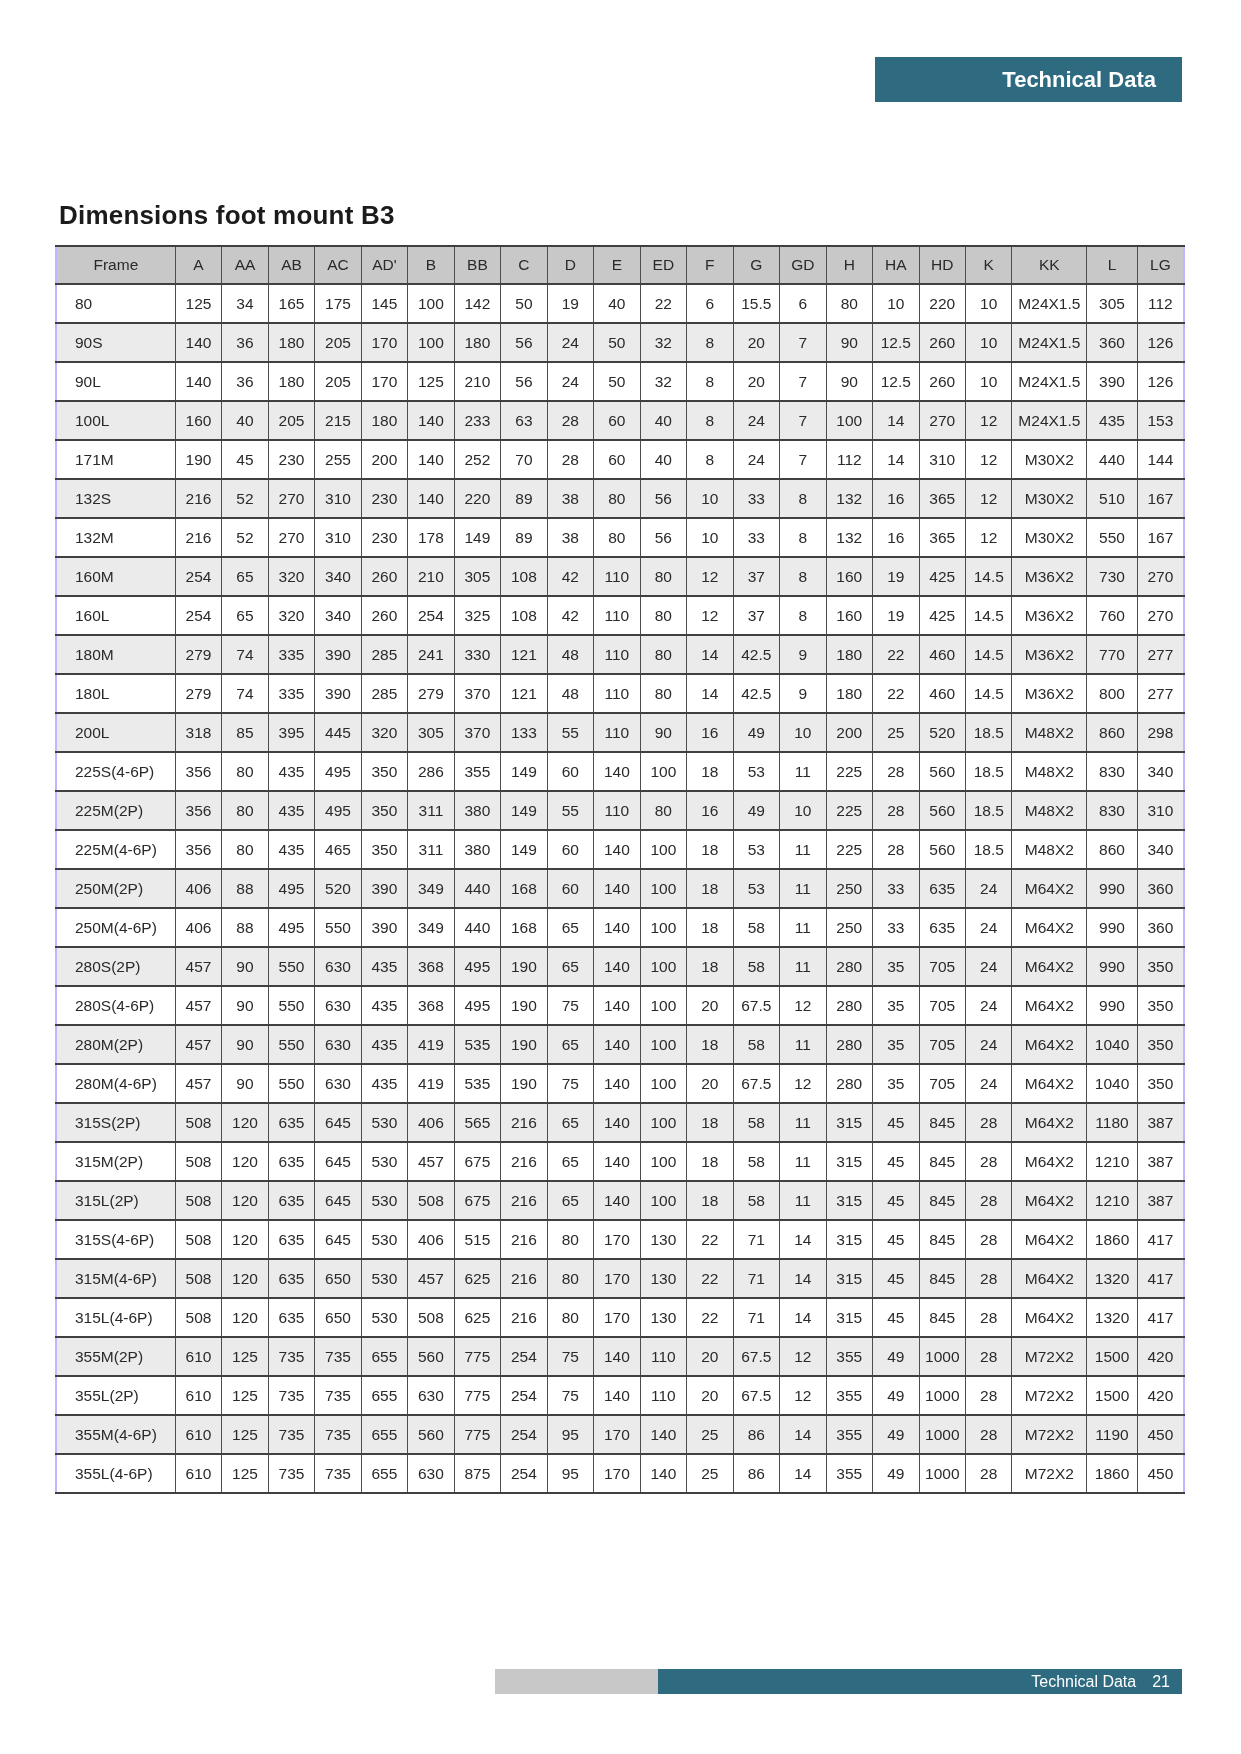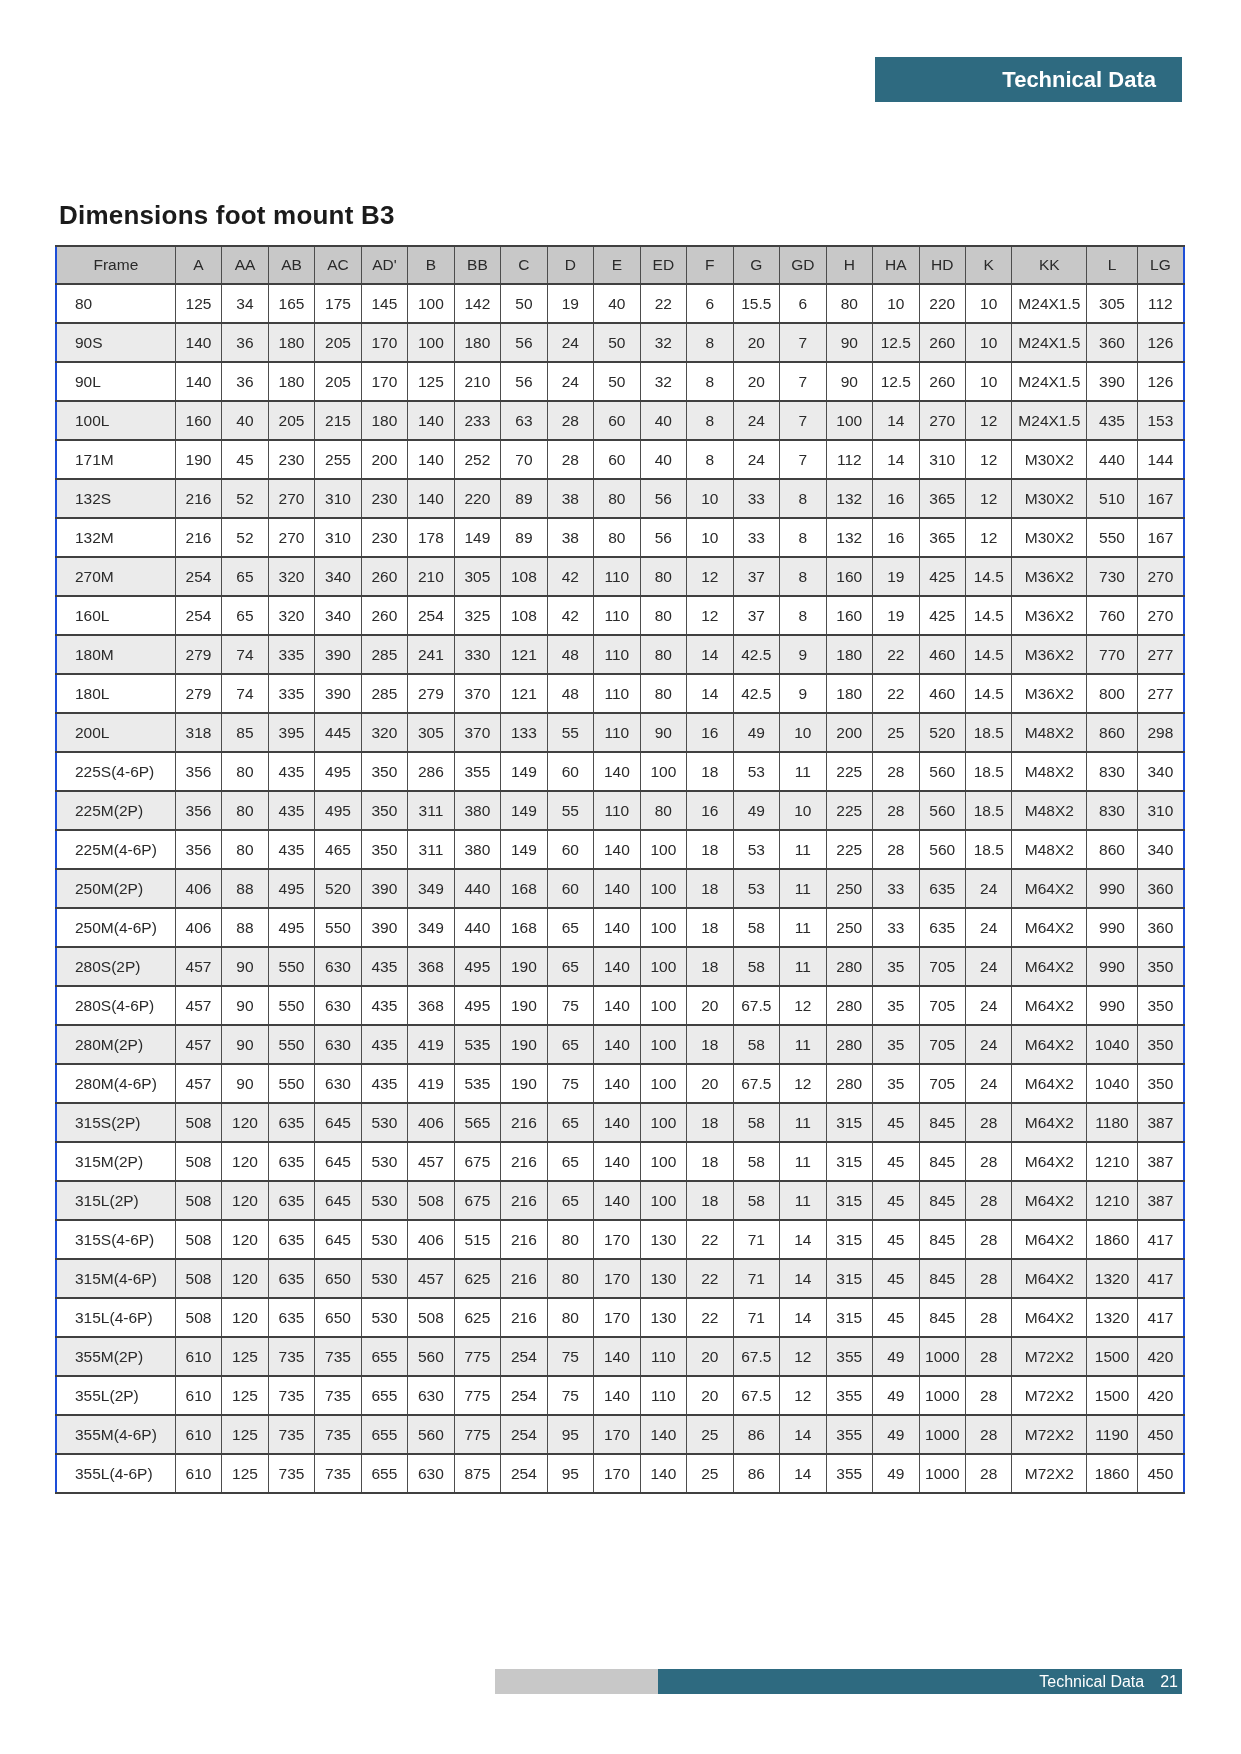--- a/index.html
+++ b/index.html
@@ -39,21 +39,21 @@
 
   
   .dim-table {
     position: absolute;
     left: 55px; top: 245px;
     width: 1130px;
     border-collapse: collapse;
     table-layout: fixed;
     font-size: 15.5px;
     color: #2a2a2a;
-    border: 2px solid #1d4ed8;
+    border: 2px solid #c4b5fd;
   }
   .dim-table th, .dim-table td {
     border-left: 1px solid #4d4d4d;
     border-right: 1px solid #4d4d4d;
     border-top: 2px solid #404040;
     border-bottom: 2px solid #404040;
     text-align: center;
     vertical-align: middle;
     padding: 0 1px;
     overflow: hidden;
@@ -76,21 +76,21 @@
     background: #C8C8C8;
   }
   .footer-teal {
     position: absolute; left: 658px; top: 0;
     width: 524px; height: 25px;
     background: #2E6A80;
     color: #ffffff;
     font-size: 16px;
     line-height: 25px;
     text-align: right;
-    padding-right: 4px;
+    padding-right: 12px;
   }
   .footer-teal .pagenum { margin-left: 16px; }
 </style>
 </head>
 <body>
 
 <div class="page">
 
   <div class="banner">
     <span>Technical Data</span>
@@ -295,21 +295,21 @@
           <td>8</td>
           <td>132</td>
           <td>16</td>
           <td>365</td>
           <td>12</td>
           <td>M30X2</td>
           <td>550</td>
           <td>167</td>
         </tr>
         <tr>
-          <td class="frame">270M</td>
+          <td class="frame">160M</td>
           <td>254</td>
           <td>65</td>
           <td>320</td>
           <td>340</td>
           <td>260</td>
           <td>210</td>
           <td>305</td>
           <td>108</td>
           <td>42</td>
           <td>110</td>

